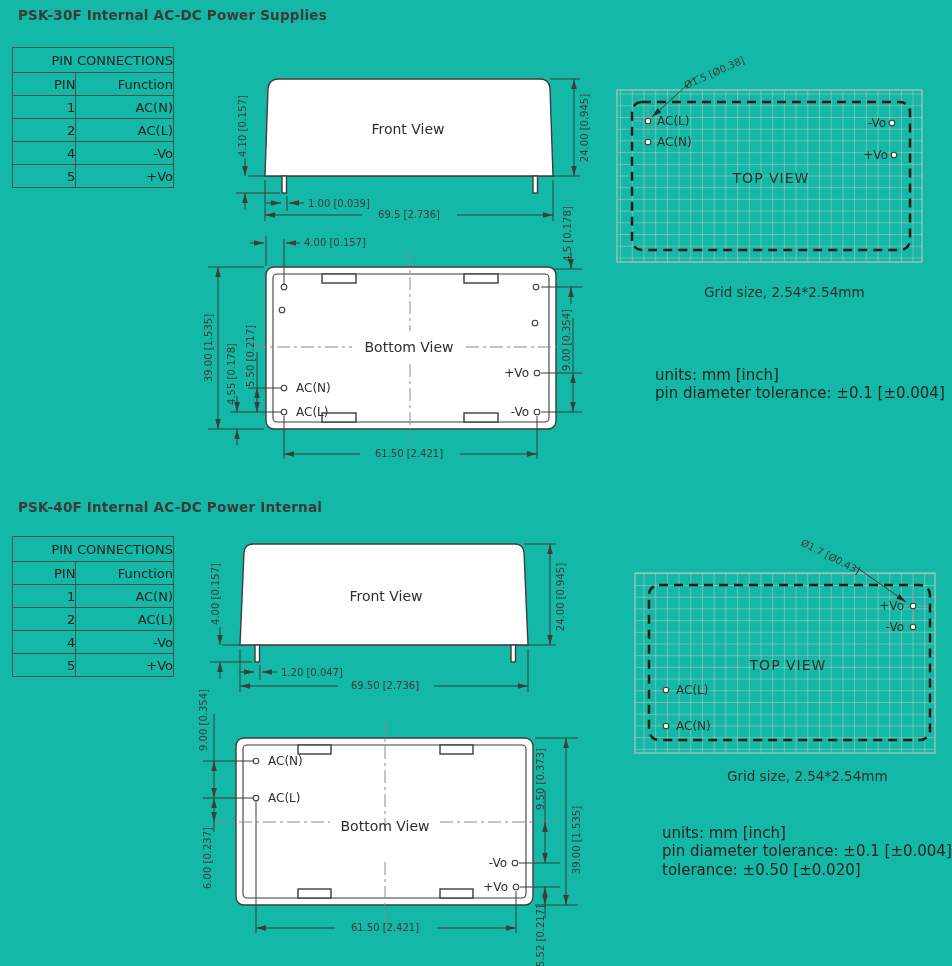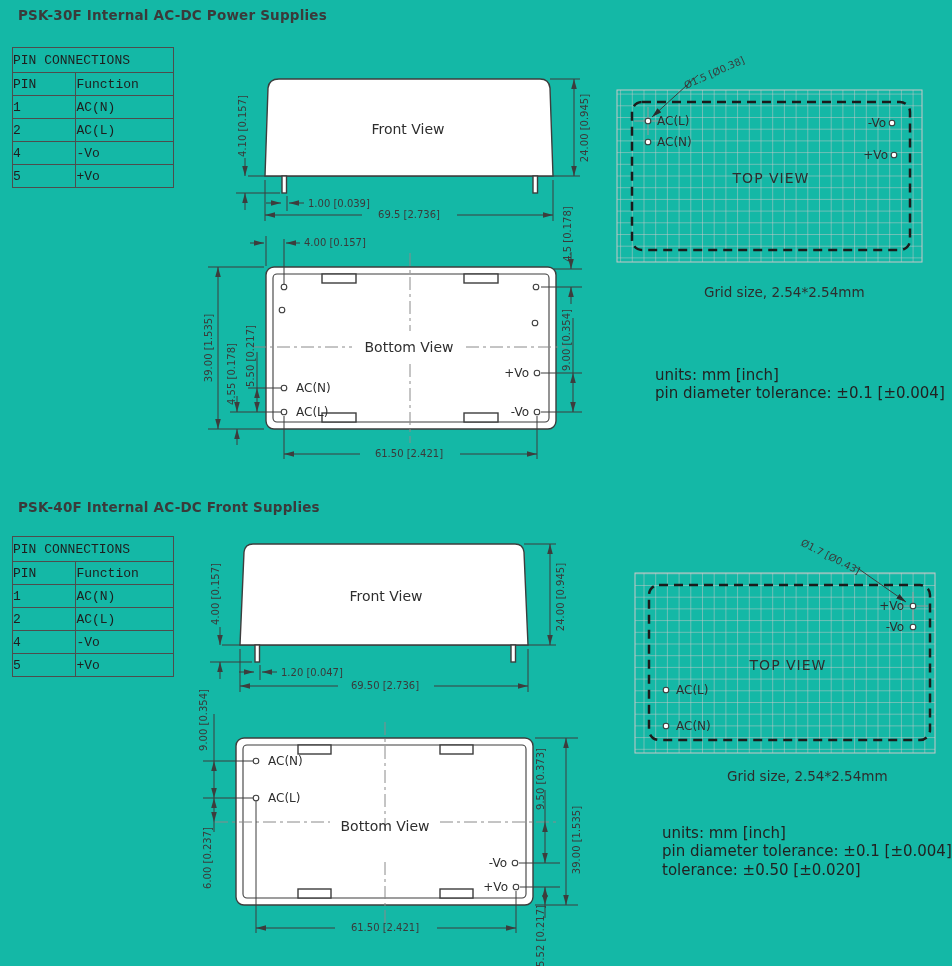--- a/index.html
+++ b/index.html
@@ -1,20 +1,20 @@
 <!DOCTYPE html>
 <html><head>
 <meta charset="utf-8">
 <style>
   html,body{margin:0;padding:0;background:#fff;}
   .stage{position:relative;width:952px;height:966px;background:#14b8a6;
          font-family:"DejaVu Sans","Liberation Sans",sans-serif;overflow:hidden;}
   .sec-title{position:absolute;font-size:13.5px;font-weight:bold;color:#3a3a3a;letter-spacing:.2px;white-space:nowrap;}
   table.pin-table{position:absolute;border-collapse:collapse;color:#1e1e1e;font-size:13px;}
-  .pin-table th,.pin-table td{border:1.4px solid #4d4d4d;font-weight:normal;text-align:left;padding:0;font-family:Liberation Mono, monospace;}
+  .pin-table th,.pin-table td{border:1.4px solid #4d4d4d;font-weight:normal;text-align:right;padding:0;}
   .pin-table .hdr{width:160px;height:24px;}
   .pin-table .c1{width:62px;height:22px;margin-top:31px;}
   .pin-table .c2{width:96px;}
   .pin-table td{height:22px;}
   svg.drw{position:absolute;overflow:visible;}
   .ln{stroke:#3d3d3d;stroke-width:1;fill:none;}
   .ol{stroke:#3d3d3d;stroke-width:1.4;fill:#ffffff;}
   .ol2{stroke:#3d3d3d;stroke-width:1.1;fill:none;}
   .cl{stroke:#8a8a8a;stroke-width:1;fill:none;stroke-dasharray:13 4 3 4;}
   .pinc{stroke:#3d3d3d;stroke-width:1.1;fill:#ffffff;}
@@ -202,21 +202,21 @@
     <text class="lbl" x="888" y="159" text-anchor="end">+Vo</text>
     <text class="tv-lbl" x="771" y="183" text-anchor="middle">TOP VIEW</text>
     <text class="cap" x="704" y="297">Grid size, 2.54*2.54mm</text>
   </svg>
 
   <div class="notes" style="left:655px;top:366px">
     <div>units: mm [inch]</div>
     <div>pin diameter tolerance: ±0.1 [±0.004]</div>
   </div>
 
-  <div class="sec-title" style="left:18px;top:499px">PSK-40F Internal AC-DC Front Supplies</div>
+  <div class="sec-title" style="left:18px;top:499px">PSK-40F Internal AC-DC Power Internal</div>
 
   <table class="pin-table" style="left:12px;top:536px">
     <tbody>
         <tr>
           <th colspan="2" class="hdr">PIN CONNECTIONS</th>
         </tr>
     <tr>
       <th class="c1">PIN</th>
       <th class="c2">Function</th>
     </tr>

